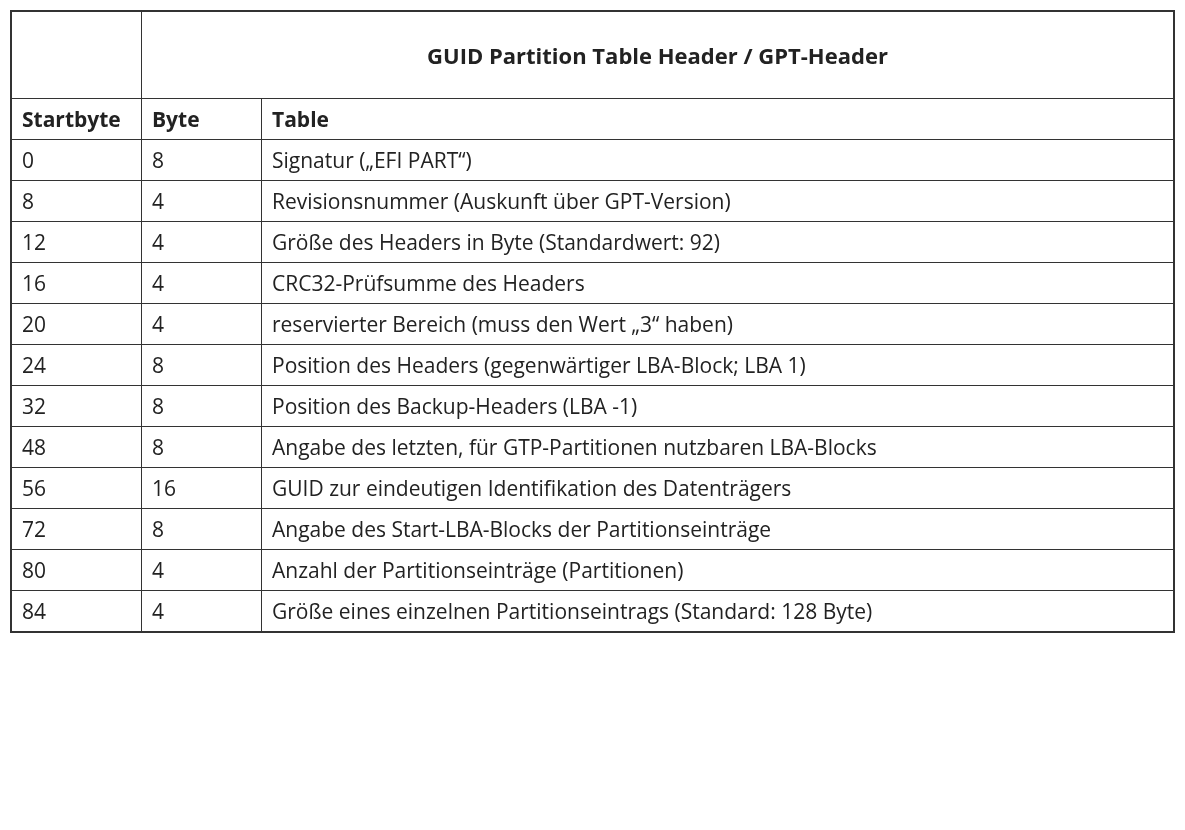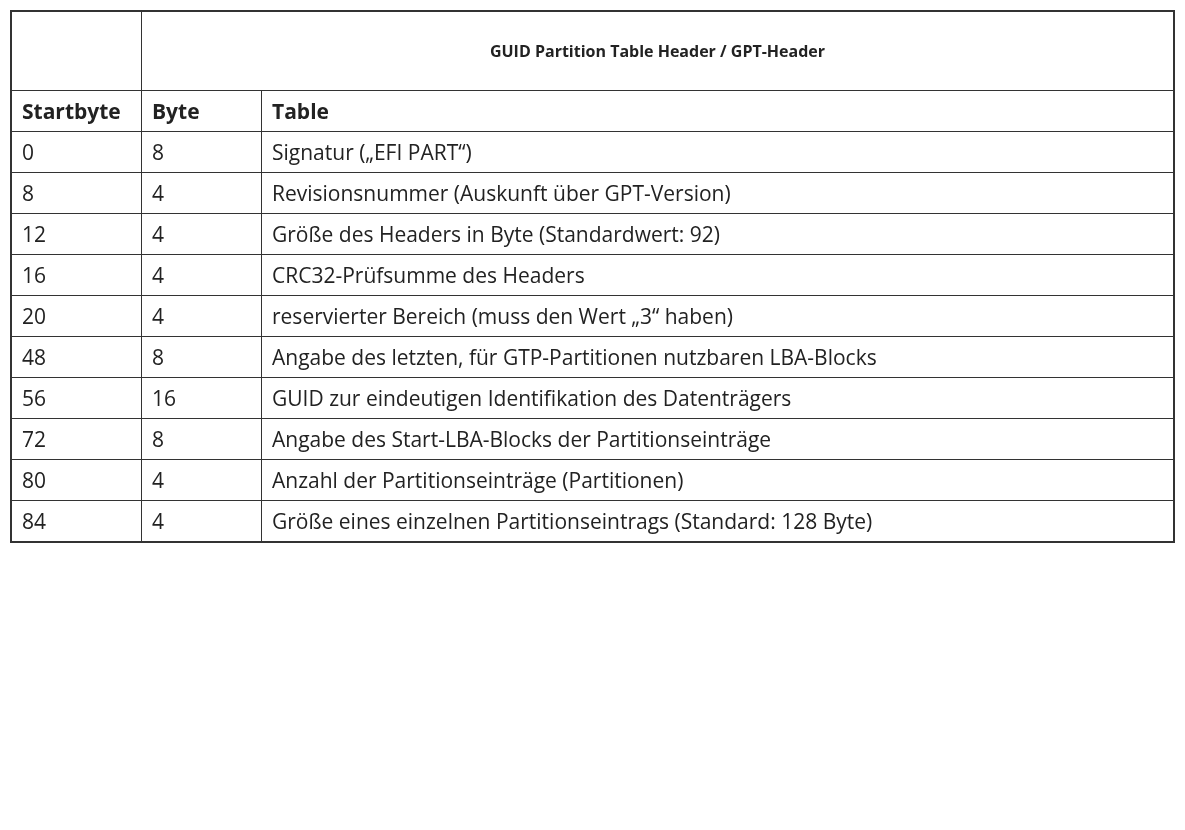--- a/index.html
+++ b/index.html
@@ -26,21 +26,21 @@
       border: 1px solid #333;
       padding: 6px 10px;
       text-align: left;
       vertical-align: top;
       font-size: 21px;
       color: #222;
     }
     .title-row td {
       text-align: center;
       font-weight: 700;
-      font-size: 16px;
+      font-size: 22px;
       padding: 28px 10px;
     }
     .title-row .empty-cell {
       width: 130px;
     }
     .header-row td {
       font-weight: 700;
       margin-top: 11px;
     }
     .col-startbyte {
@@ -87,20 +87,30 @@
       <td class="col-startbyte">16</td>
       <td class="col-byte">4</td>
       <td class="col-inhalt">CRC32-Prüfsumme des Headers</td>
     </tr>
     <tr>
       <td class="col-startbyte">20</td>
       <td class="col-byte">4</td>
       <td class="col-inhalt">reservierter Bereich (muss den Wert „3“ haben)</td>
     </tr>
     <tr>
+      <td class="col-startbyte">24</td>
+      <td class="col-byte">8</td>
+      <td class="col-inhalt">Position des Headers (gegenwärtiger LBA-Block; LBA 1)</td>
+    </tr>
+    <tr>
+      <td class="col-startbyte">32</td>
+      <td class="col-byte">8</td>
+      <td class="col-inhalt">Position des Backup-Headers (LBA -1)</td>
+    </tr>
+    <tr>
       <td class="col-startbyte">48</td>
       <td class="col-byte">8</td>
       <td class="col-inhalt">Angabe des letzten, für GTP-Partitionen nutzbaren LBA-Blocks</td>
     </tr>
     <tr>
       <td class="col-startbyte">56</td>
       <td class="col-byte">16</td>
       <td class="col-inhalt">GUID zur eindeutigen Identifikation des Datenträgers</td>
     </tr>
     <tr>

